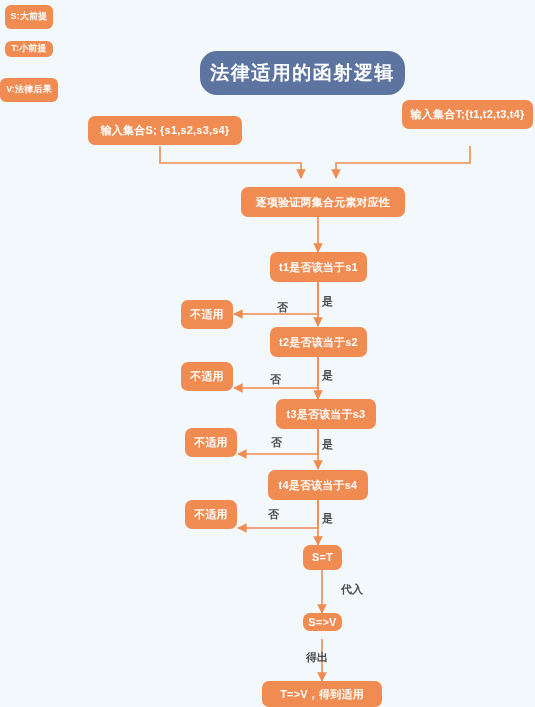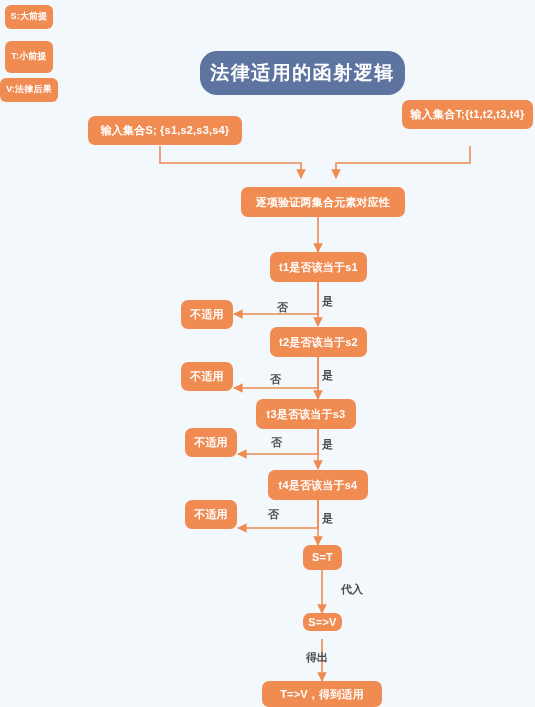--- a/index.html
+++ b/index.html
@@ -121,41 +121,41 @@
 
       <path d="M318,500 L318,545" marker-end="url(#ah)"></path>
 
       <path d="M322,570 L322,613" marker-end="url(#ah)"></path>
 
       <path d="M322,639 L322,681" marker-end="url(#ah)"></path>
     </g>
   </svg>
 
   <div class="node orange legend-node" style="left:5px; top:5px; width:48px; height:24px;">S:大前提</div>
-  <div class="node orange legend-node" style="left:5px; top:41px; width:48px; height:32px;">T:小前提</div>
+  <div class="node orange legend-node" style="left:5px; top:41px; width:48px; height:16px;">T:小前提</div>
   <div class="node orange legend-node" style="left:0px; top:78px; width:58px; height:24px;">V:法律后果</div>
 
   <div class="node blue title-node" style="left:200px; top:51px; width:205px; height:44px;">法律适用的函射逻辑</div>
 
   <div class="node orange io-node" style="left:88px; top:116px; width:154px; height:29px;">输入集合S; {s1,s2,s3,s4}</div>
   <div class="node orange io-node" style="left:402px; top:100px; width:131px; height:29px;">输入集合T;{t1,t2,t3,t4}</div>
 
   <div class="node orange proc-node" style="left:241px; top:187px; width:164px; height:30px;">逐项验证两集合元素对应性</div>
 
   <div class="node orange dec-node" style="left:270px; top:252px; width:97px; height:30px;">t1是否该当于s1</div>
   <div class="edge-label" style="left:277px; top:300px;">否</div>
   <div class="edge-label" style="left:322px; top:294px;">是</div>
   <div class="node orange small-node" style="left:181px; top:300px; width:52px; height:29px;">不适用</div>
 
   <div class="node orange dec-node" style="left:270px; top:327px; width:97px; height:30px;">t2是否该当于s2</div>
   <div class="edge-label" style="left:270px; top:372px;">否</div>
   <div class="edge-label" style="left:322px; top:368px;">是</div>
   <div class="node orange small-node" style="left:181px; top:362px; width:52px; height:29px;">不适用</div>
 
-  <div class="node orange dec-node" style="left:256px; top:399px; width:100px; height:30px;">t3是否该当于s3</div>
+  <div class="node orange dec-node" style="left:276px; top:399px; width:100px; height:30px;">t3是否该当于s3</div>
   <div class="edge-label" style="left:271px; top:435px;">否</div>
   <div class="edge-label" style="left:322px; top:437px;">是</div>
   <div class="node orange small-node" style="left:185px; top:428px; width:52px; height:29px;">不适用</div>
 
   <div class="node orange dec-node" style="left:268px; top:470px; width:100px; height:30px;">t4是否该当于s4</div>
   <div class="edge-label" style="left:268px; top:507px;">否</div>
   <div class="edge-label" style="left:322px; top:511px;">是</div>
   <div class="node orange small-node" style="left:185px; top:500px; width:52px; height:29px;">不适用</div>
 
   <div class="node orange small-node" style="left:303px; top:545px; width:39px; height:25px;">S=T</div>

